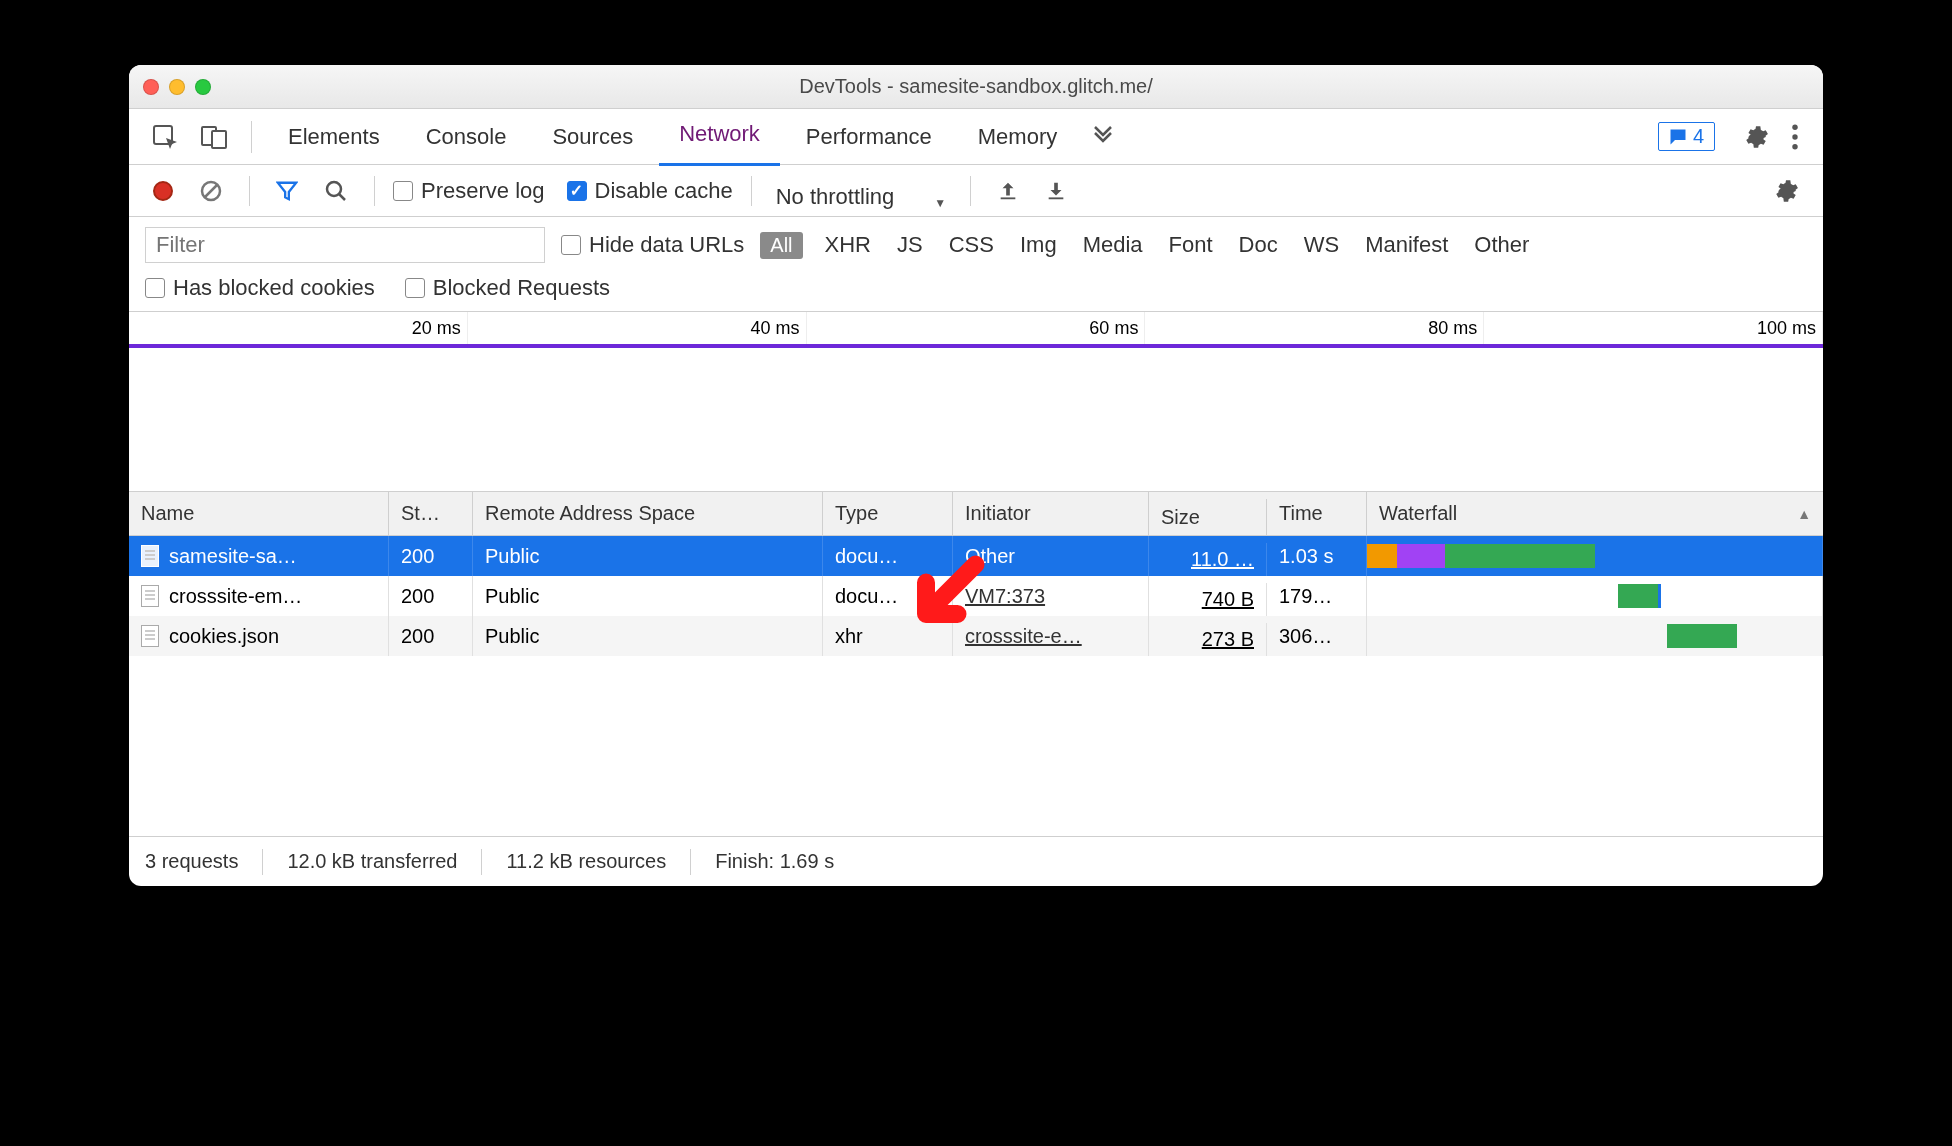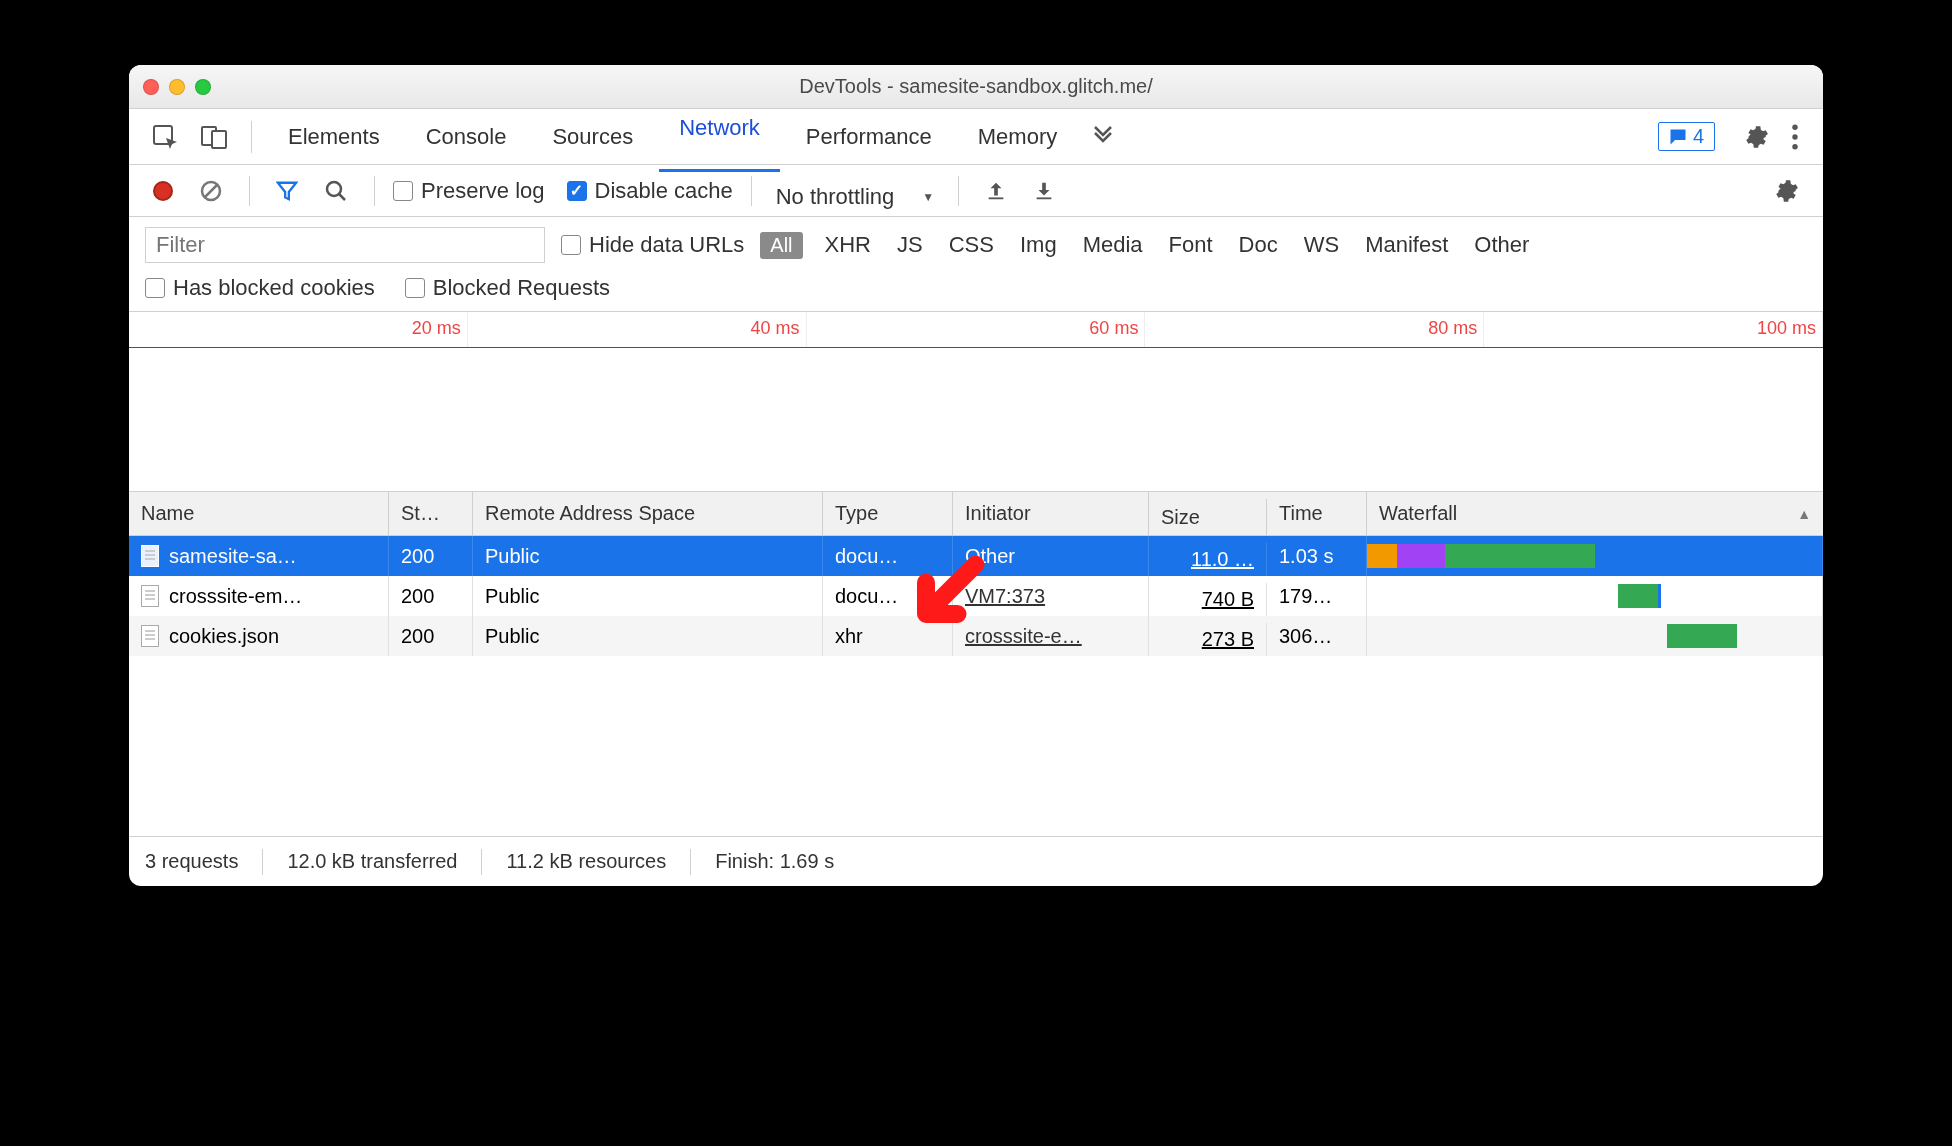--- a/index.html
+++ b/index.html
@@ -10,44 +10,44 @@
 .dot { width: 16px; height: 16px; border-radius: 50%; border: 1px solid rgba(0,0,0,.15); }
 .dot.red { background: #ff5f57; }
 .dot.yellow { background: #ffbd2e; }
 .dot.green { background: #28c940; }
 .title { position: absolute; left: 0; right: 0; text-align: center; font-size: 20px; color: #4a4a4a; pointer-events: none; }
 
 .tabs { height: 56px; border-bottom: 1px solid #cfcfcf; display: flex; align-items: center; padding: 0 16px; gap: 6px; font-size: 22px; color: #333; }
 .icon-btn { display: inline-flex; align-items: center; justify-content: center; padding: 6px 8px; color: #555; }
 .tabs .divider { width: 1px; height: 32px; background: #d0d0d0; margin: 0 10px; }
 .tab-item { padding: 14px 20px; cursor: default; }
-.tab-item.active { color: #1d4ed8; border-bottom: 3px solid #1a73e8; padding-bottom: 28px; }
+.tab-item.active { color: #701a75; border-bottom: 3px solid #1a73e8; padding-bottom: 16px; }
 .tabs .spacer { flex: 1; }
 .badge-comments { display: flex; align-items: center; gap: 6px; border: 1px solid #1a73e8; color: #1a73e8; font-size: 20px; padding: 2px 10px; border-radius: 2px; }
 
 .toolbar { height: 52px; border-bottom: 1px solid #cfcfcf; display: flex; align-items: center; padding: 0 16px; gap: 10px; font-size: 22px; color: #333; }
 .toolbar .sep { width: 1px; height: 30px; background: #d0d0d0; margin: 0 8px; }
 .record { width: 20px; height: 20px; border-radius: 50%; background: #d93025; border: 2px solid #a52714; }
 .funnel { color: #1a73e8; }
 .cb { width: 20px; height: 20px; border: 1.5px solid #888; border-radius: 3px; display: inline-flex; align-items: center; justify-content: center; margin-right: 8px; flex-shrink:0; }
 .cb.checked { background: #1a73e8; border-color: #1a73e8; color: #fff; }
 .cb.checked::after { content: "✓"; font-size: 16px; font-weight: bold; }
-.select { display: flex; align-items: center; gap: 28px; padding: 2px 6px; margin-top: 12px; }
+.select { display: flex; align-items: flex-end; gap: 40px; padding: 2px 6px; margin-top: 12px; }
 .select .tri { font-size: 12px; color: #555; }
 
 .filterbar { border-bottom: 1px solid #cfcfcf; padding: 6px 0 10px 0; font-size: 22px; color: #333; }
 .filterrow1 { display: flex; align-items: center; gap: 16px; padding: 4px 16px; flex-wrap: wrap; }
 .filter-input { width: 400px; height: 36px; border: 1px solid #d0d0d0; background: #fff; padding: 0 10px; font-size: 22px; color: #777; }
 .pill { background: #8a8a8a; color: #fff; border-radius: 3px; padding: 2px 10px; font-size: 20px; }
 .filter-type { padding: 0 4px; }
 .filterrow2 { display: flex; align-items: center; gap: 30px; padding: 8px 16px 0 16px; }
 .cb-lbl { display: flex; align-items: center; }
 
 .timeline { height: 180px; border-bottom: 1px solid #cfcfcf; position: relative; background: #fff; }
-.timeline .ticks { display: flex; height: 36px; border-bottom: 1px solid #6d28d9; font-size: 18px; color: #ef4444; }
+.timeline .ticks { display: flex; height: 36px; border-bottom: 4px solid #6d28d9; font-size: 18px; color: #000000; }
 .timeline .tick { flex: 1; text-align: right; padding-right: 6px; padding-top: 6px; border-right: 1px solid #eee; }
 
 .arrow-annot { position: absolute; left: 770px; top: 486px; z-index: 100; }
 .arrow-annot svg { width: 90px; height: 90px; }
 
 .table-head { display: flex; height: 44px; background: #f1f1f1; border-bottom: 1px solid #cfcfcf; font-size: 20px; color: #333; }
 .th { border-right: 1px solid #cfcfcf; padding: 10px 12px; overflow: hidden; white-space: nowrap; text-overflow: ellipsis; display:flex; align-items:center; }
 .th.sort { justify-content: space-between; }
 .col-name { width: 260px; }
 .col-status { width: 84px; }

